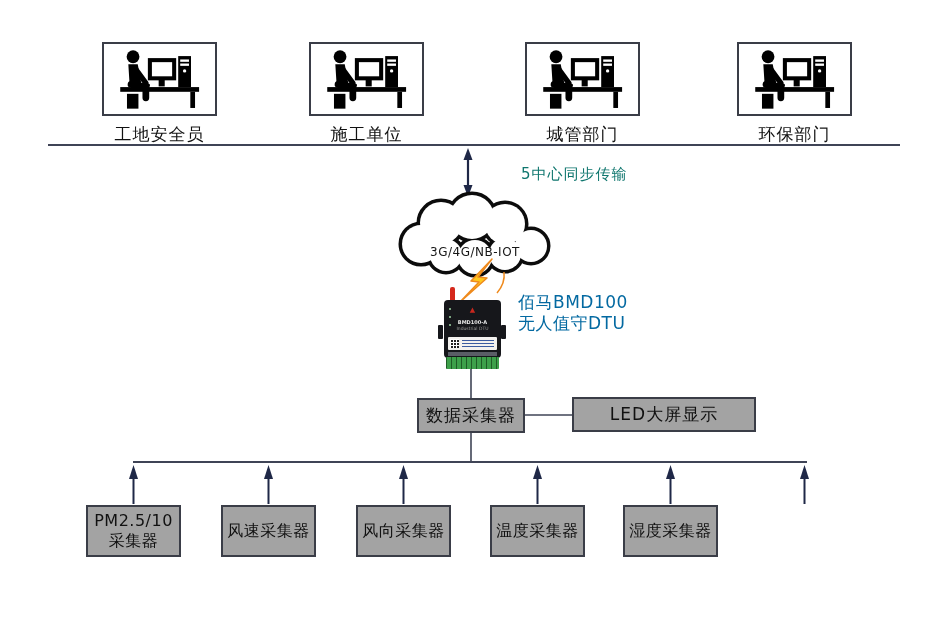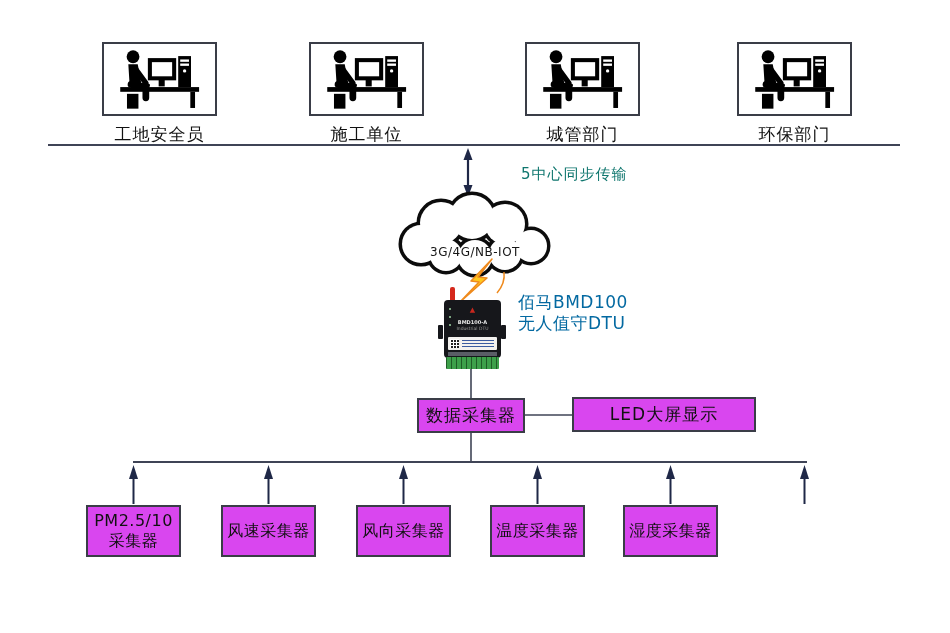--- a/index.html
+++ b/index.html
@@ -15,21 +15,21 @@
   .unit-label { margin-top: 7px; font-size: 17px; color: #111; letter-spacing: 1px; font-weight: 500; }
 
   
   .sync-label { position: absolute; left: 521px; top: 165px; font-size: 15px; color: #0f766e; letter-spacing: 1px; }
   .cloud-label { position: absolute; left: 400px; top: 229px; width: 150px; text-align: center;
                  font-size: 12px; color: #161616; letter-spacing: 0.5px; margin-top: 16px; }
   .device-title { position: absolute; left: 518px; top: 292px; font-size: 17px; line-height: 21px;
                   color: #0369a1; letter-spacing: 0.5px; }
 
   
-  .box { position: absolute; border: 2px solid #3a3d47; background: #d946ef; color: #111;
+  .box { position: absolute; border: 2px solid #3a3d47; background: #a3a3a3; color: #111;
          display: flex; flex-direction: column; align-items: center; justify-content: center; }
   .mid-box { height: 35px; font-size: 17px; letter-spacing: 1px; }
   .collector-box { left: 417px; top: 398px; width: 108px; }
   .led-box { left: 572px; top: 397px; width: 184px; }
   .sensor-box { top: 505px; width: 95px; height: 52px; font-size: 16px; line-height: 20px; letter-spacing: 0.5px; }
   .sensor-line { display: block; }
 
   
   .device { position: absolute; left: 437px; top: 286px; width: 70px; height: 90px; }
   .dev-antenna { position: absolute; left: 13px; top: 1px; width: 5px; height: 16px;

